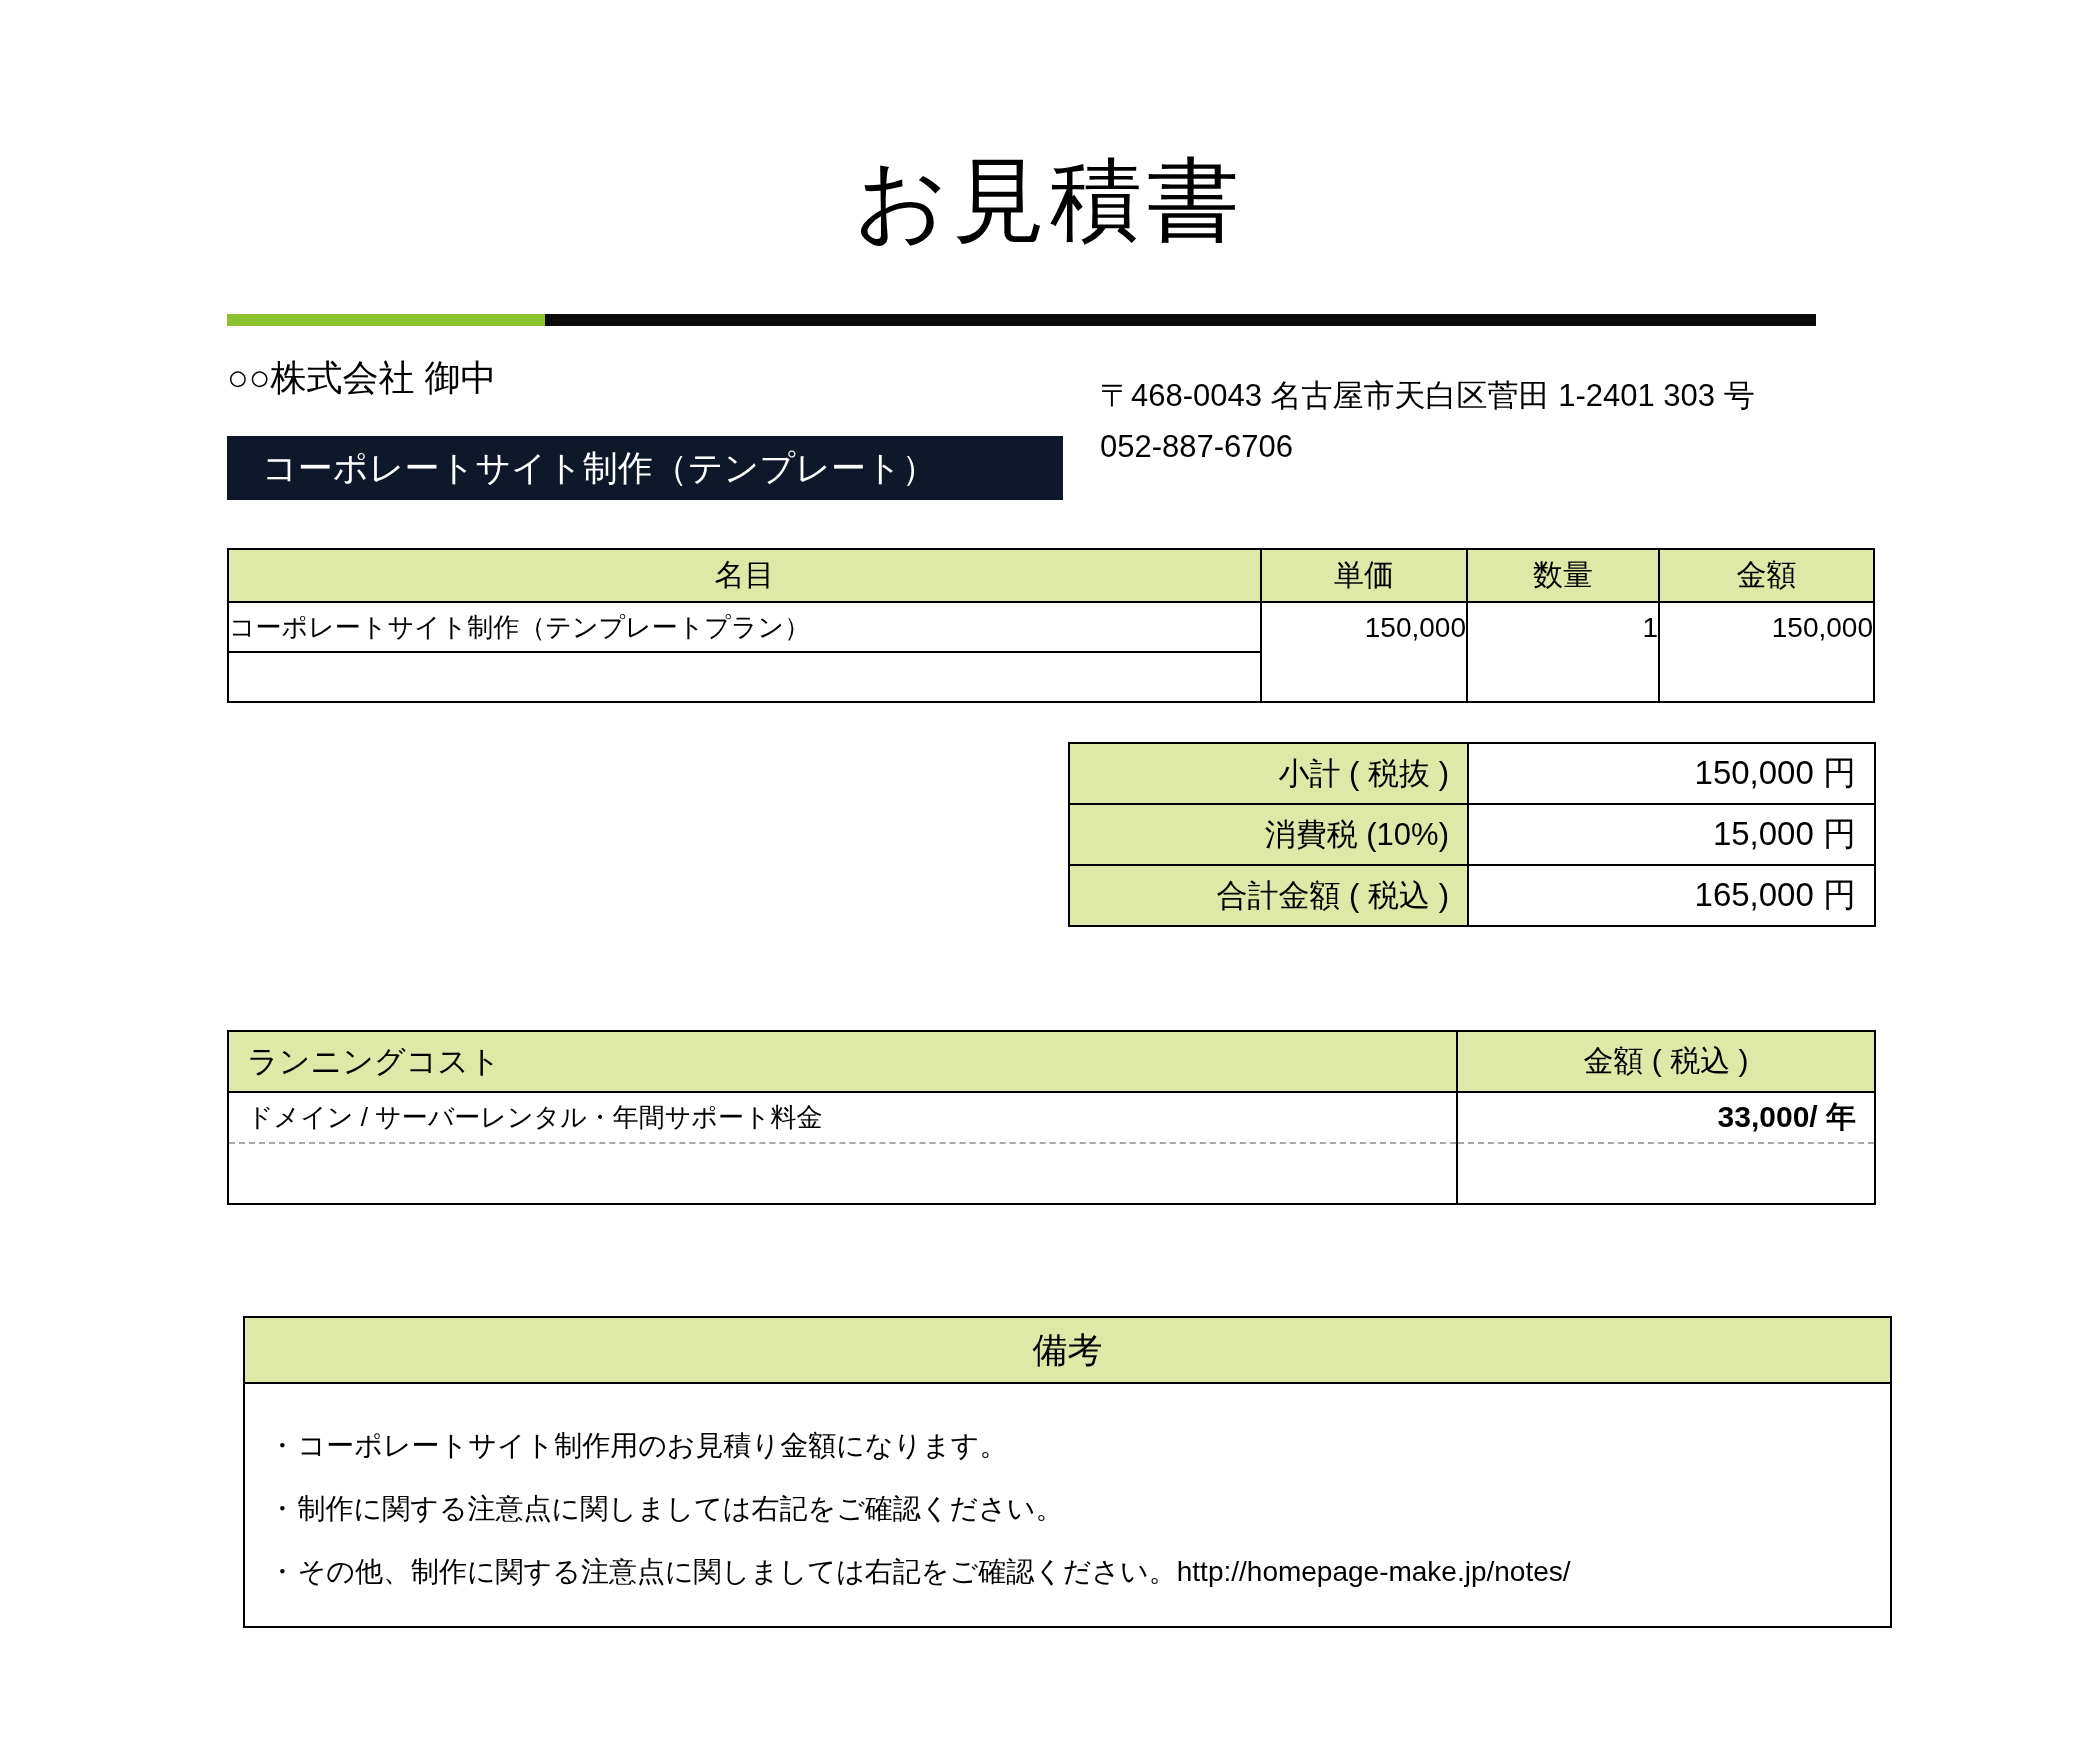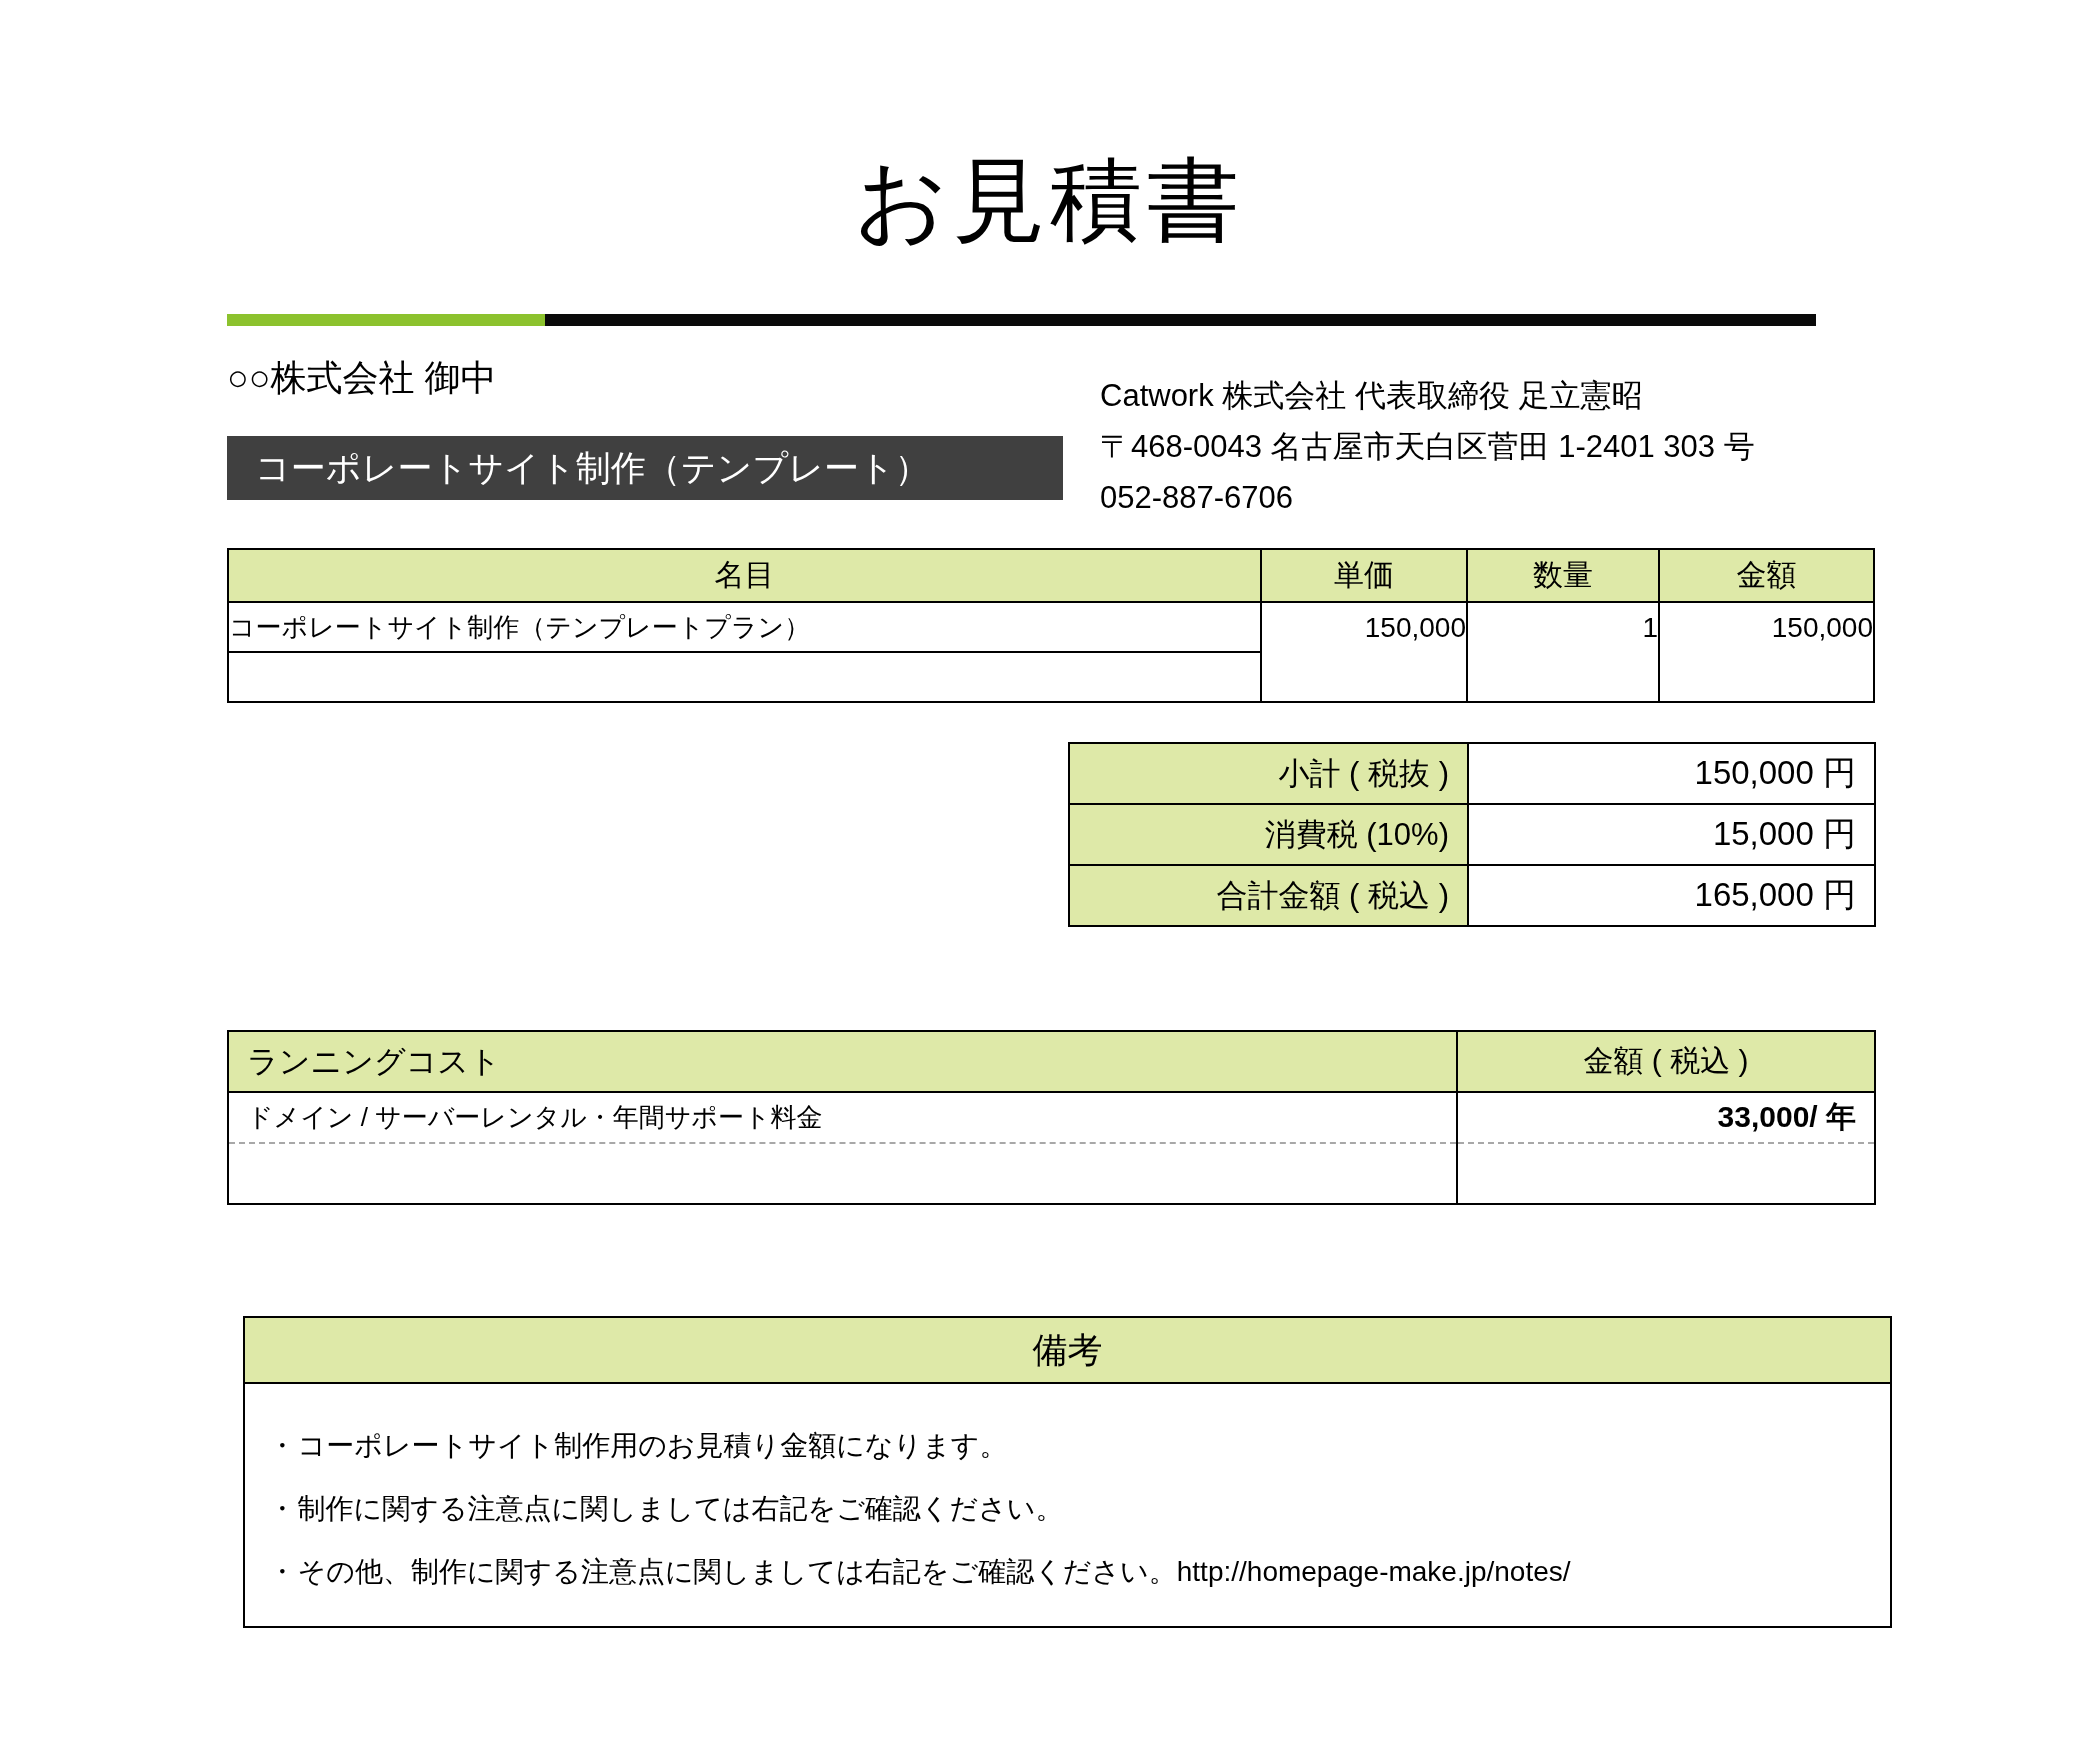--- a/index.html
+++ b/index.html
@@ -63,25 +63,25 @@
     font-size: 36px;
     line-height: 1.2;
     white-space: nowrap;
   }
   .project-tag {
     position: absolute;
     left: 227px;
     top: 436px;
     width: 836px;
     height: 64px;
-    background: #404040;
+    background: #0f172a;
     color: #ffffff;
     font-size: 35px;
     line-height: 64px;
-    padding-left: 28px;
+    padding-left: 35px;
     box-sizing: border-box;
     white-space: nowrap;
     overflow: hidden;
   }
 
   .sender {
     position: absolute;
     left: 1100px;
     top: 370px;
     font-size: 31px;
@@ -178,21 +178,20 @@
   <div class="rule">
     <div class="rule-green"></div>
     <div class="rule-black"></div>
   </div>
 
   <div class="client-name">○○株式会社 御中</div>
 
   <div class="project-tag">コーポレートサイト制作（テンプレート）</div>
 
   <div class="sender">
-    <div>Catwork 株式会社 代表取締役 足立憲昭</div>
     <div>〒468-0043 名古屋市天白区菅田 1-2401 303 号</div>
     <div>052-887-6706</div>
   </div>
 
   <table class="tbl" id="items-table">
     <colgroup>
       <col style="width:1033px">
       <col style="width:206px">
       <col style="width:192px">
       <col style="width:215px">

